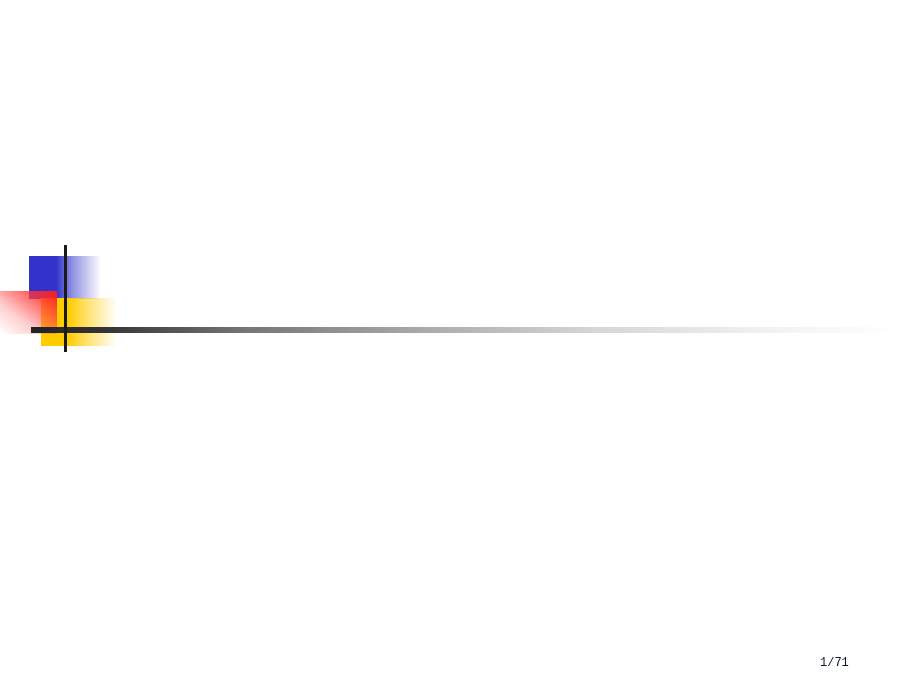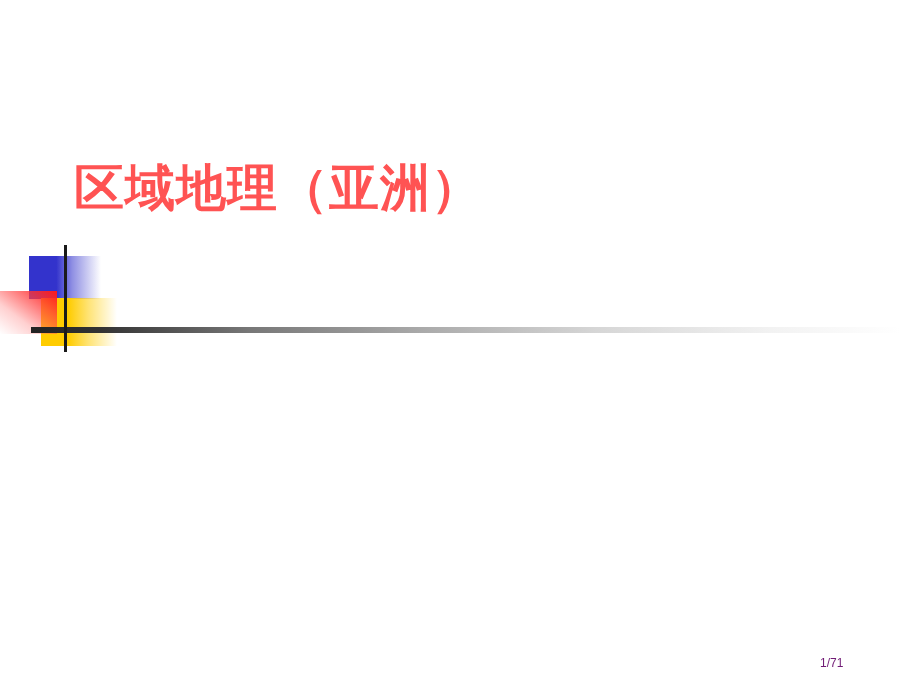--- a/index.html
+++ b/index.html
@@ -51,29 +51,28 @@
     }
     .line-h {
       left: 31px; top: 327px; width: 870px; height: 6px;
       background: linear-gradient(to right, #222222 0%, #333333 8%, #777777 25%, #aaaaaa 45%, #d6d6d6 65%, #f2f2f2 85%, #ffffff 100%);
     }
     .page-num {
       position: absolute;
       left: 820px;
       top: 656px;
       font-size: 12px;
-      color: #701a75;
-      font-family: Liberation Sans, sans-serif;
+      color: #0f172a;
+      font-family: Liberation Mono, monospace;
     }
   </style>
 </head>
 <body>
 
 <div class="slide">
-  <div class="title">区域地理（亚洲）</div>
 
   <div class="deco sq-blue"></div>
   <div class="deco sq-yellow"></div>
   <div class="deco sq-red"></div>
   <div class="deco line-h"></div>
   <div class="deco line-v"></div>
 
   <div class="page-num">1/71</div>
 </div>
 

